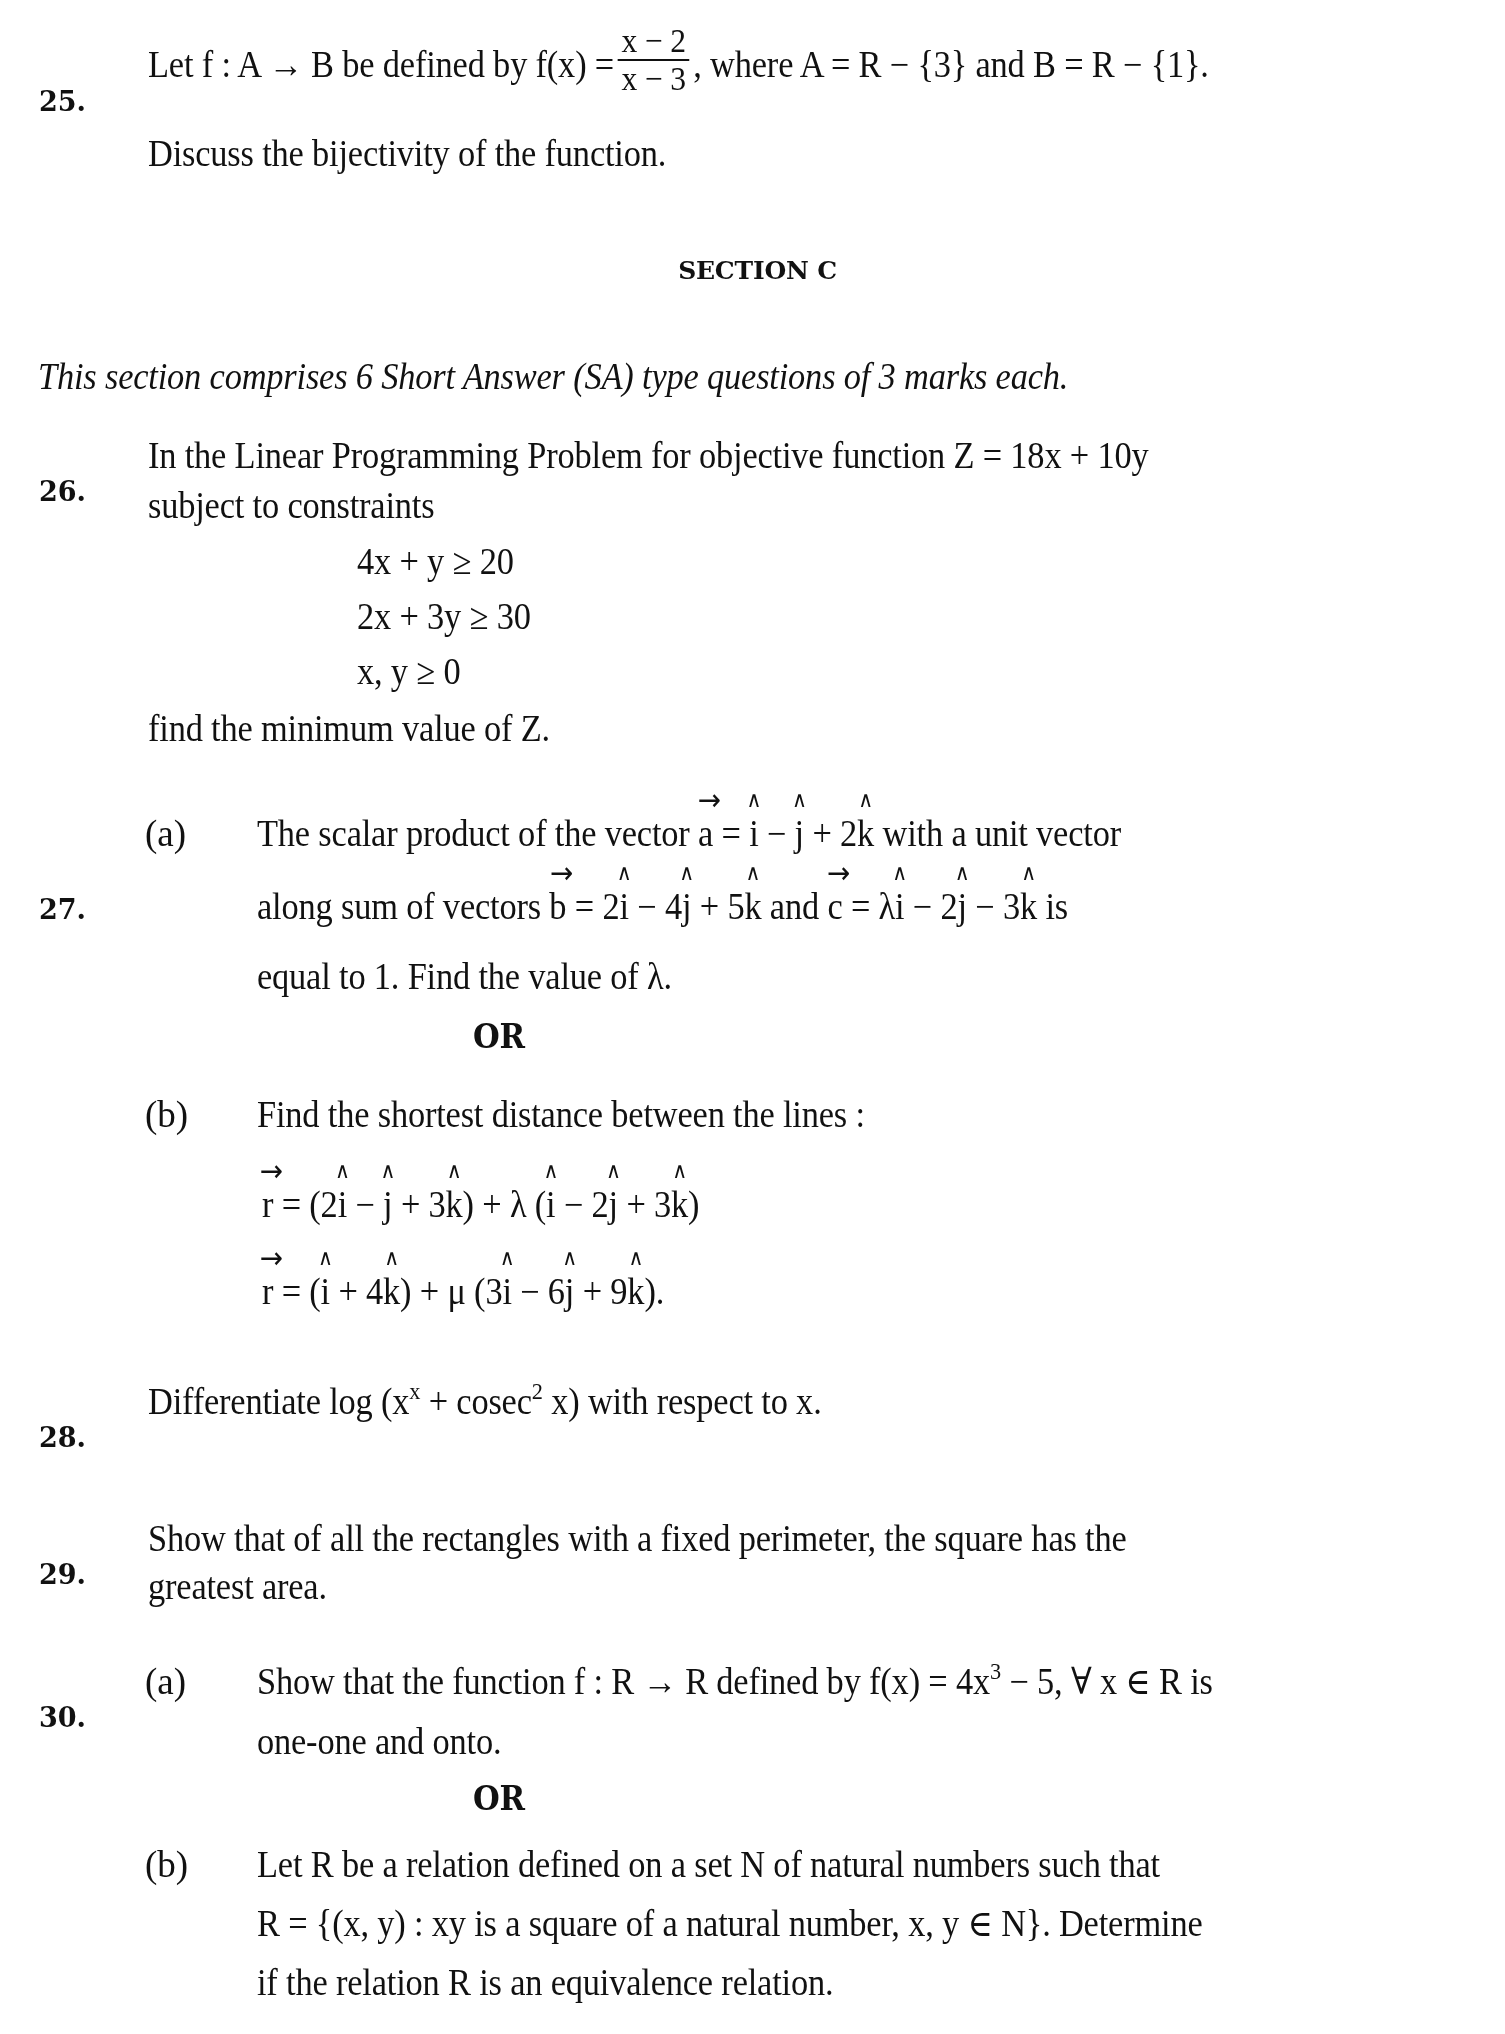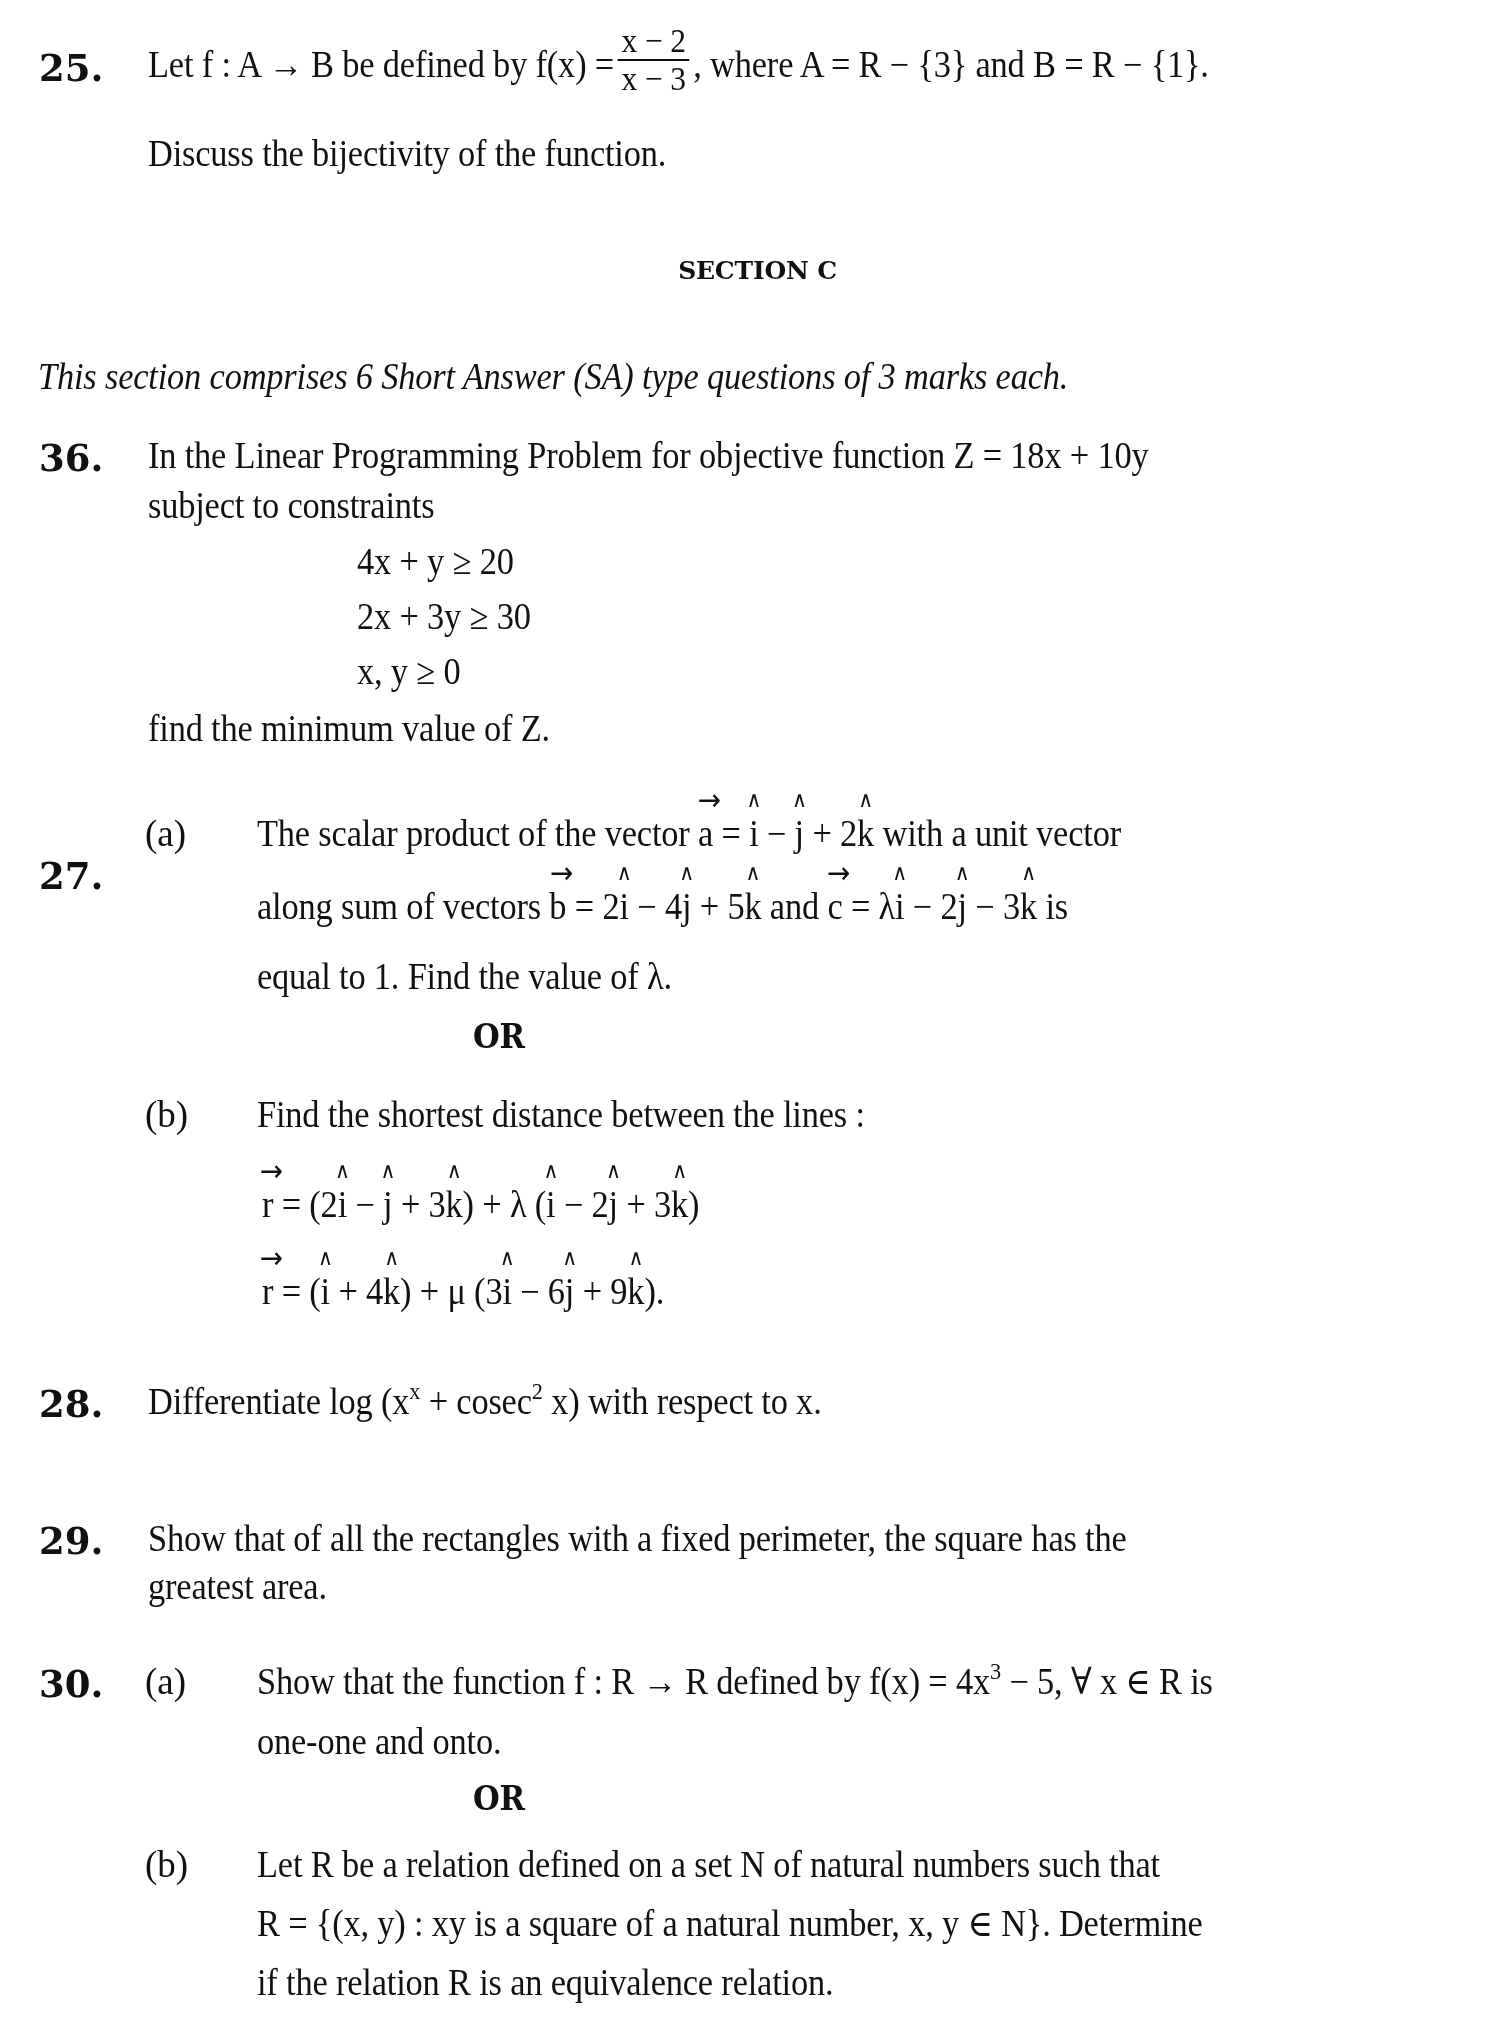--- a/index.html
+++ b/index.html
@@ -9,21 +9,21 @@
     color: #111111;
   }
   .ln {
     position: absolute; white-space: nowrap;
     font-family: "Liberation Serif", "DejaVu Serif", serif;
     font-size: 37px; line-height: 1; letter-spacing: -0.2px;
     transform: scaleX(0.93); transform-origin: left bottom;
   }
   .qnum {
     position: absolute; font-family: "DejaVu Serif", serif; font-weight: bold;
-    font-size: 37px; line-height: 1;
+    font-size: 27px; line-height: 1; margin-top: 38px;
   }
   .sub { position: absolute; font-family: "Liberation Serif", serif; font-size: 37px; line-height: 1; }
   .bold { font-weight: bold; }
   .ital { font-style: italic; }
   .frac { display: inline-block; vertical-align: middle; text-align: center; margin: 0 4px; position: relative; top: -4px; }
   .frac .num, .frac .den { display: block; font-size: 34px; line-height: 1.05; padding: 0 4px; }
   .frac .num { border-bottom: 2px solid #111; }
   .vec { position: relative; display: inline-block; }
   .vec::before {
     content: "\2192"; position: absolute; left: 50%; top: -30px; transform: translateX(-35%);
@@ -47,21 +47,21 @@
     <span class="num">x − 2</span>
     <span class="den">x − 3</span>
   </span>
   <span>, where A = R − {3} and B = R − {1}.</span>
 </div>
 <div class="ln" style="left:148px; top:135px;">Discuss the bijectivity of the function.</div>
 
 <div class="ln bold center" style="top:258px; font-family:'DejaVu Serif', serif; font-size:25px; padding-left:10px;">SECTION C</div>
 <div class="ln ital" style="left:38px; top:358px;">This section comprises 6 Short Answer (SA) type questions of 3 marks each.</div>
 
-<div class="qnum" style="left:39px; top:440px;">36.</div>
+<div class="qnum" style="left:39px; top:440px;">26.</div>
 <div class="ln" style="left:148px; top:437px;">In the Linear Programming Problem for objective function Z = 18x + 10y</div>
 <div class="ln" style="left:148px; top:487px;">subject to constraints</div>
 <div class="ln" style="left:357px; top:543px;">4x + y ≥ 20</div>
 <div class="ln" style="left:357px; top:598px;">2x + 3y ≥ 30</div>
 <div class="ln" style="left:357px; top:653px;">x, y ≥ 0</div>
 <div class="ln" style="left:148px; top:710px;">find the minimum value of Z.</div>
 
 <div class="qnum" style="left:39px; top:858px;">27.</div>
 <div class="sub" style="left:145px; top:815px;">(a)</div>
 <div class="ln" style="left:257px; top:815px;">

